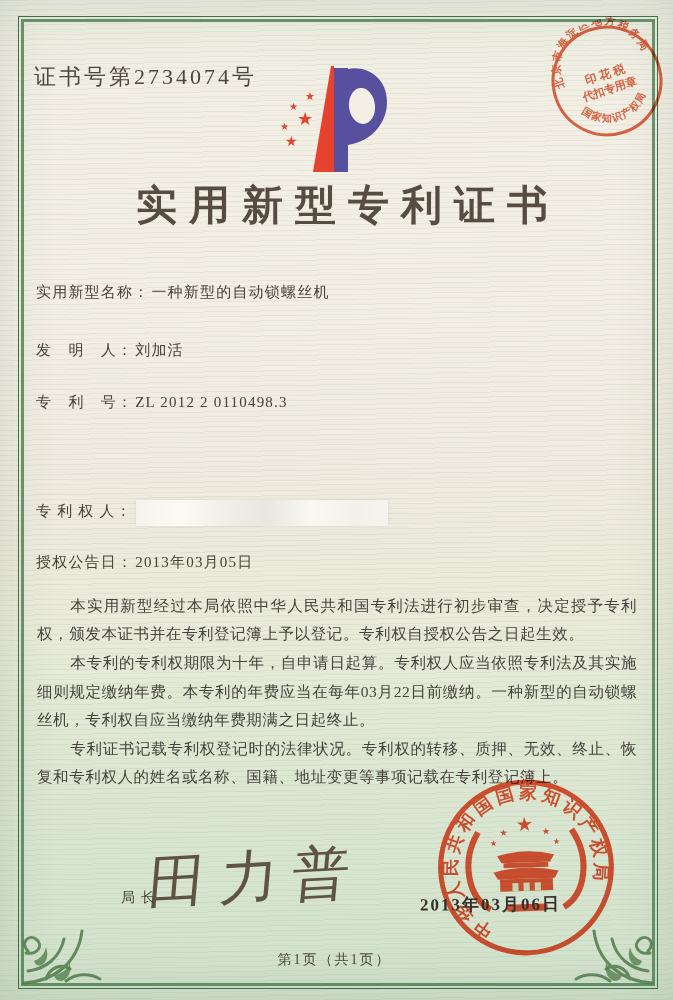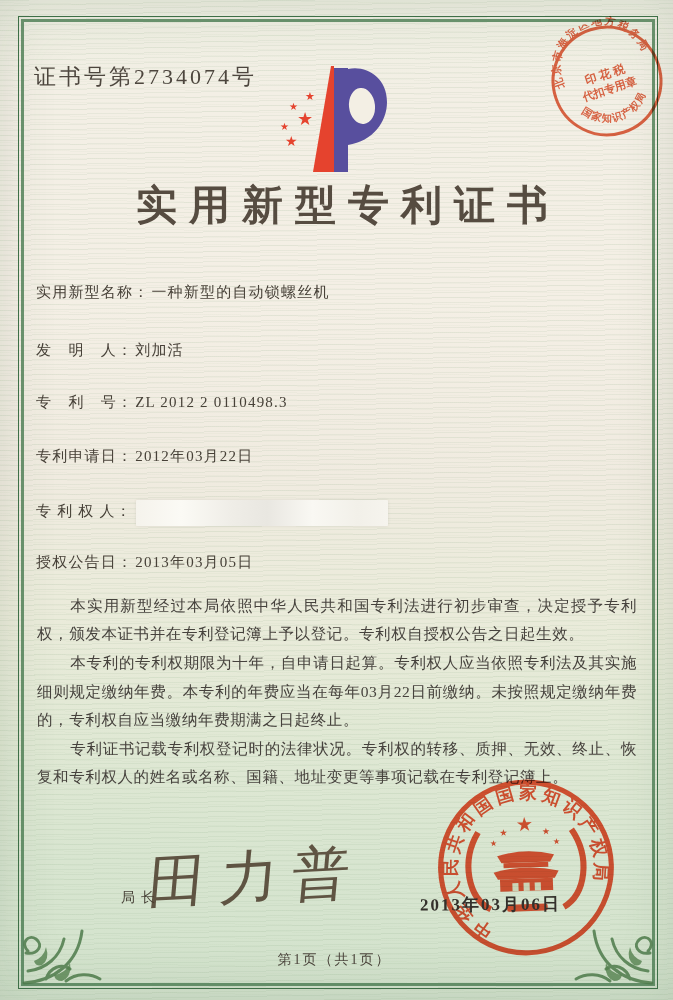--- a/index.html
+++ b/index.html
@@ -99,33 +99,30 @@
 
   <div class="field" style="top:283px">
     <span>实用新型名称：</span><span class="fvalue">一种新型的自动锁螺丝机</span>
   </div>
   <div class="field" style="top:341px">
     <span>发　明　人：</span><span class="fvalue">刘加活</span>
   </div>
   <div class="field" style="top:393px">
     <span>专　利　号：</span><span class="fvalue">ZL 2012 2 0110498.3</span>
   </div>
-  <div class="field" style="top:447px">
-    <span>专利申请日：</span><span class="fvalue">2012年03月22日</span>
-  </div>
   <div class="field" style="top:500px">
     <span>专 利 权 人：</span><span class="redaction"></span>
   </div>
   <div class="field" style="top:553px">
     <span>授权公告日：</span><span class="fvalue">2013年03月05日</span>
   </div>
 
   <div class="body-text">
     <p>本实用新型经过本局依照中华人民共和国专利法进行初步审查，决定授予专利权，颁发本证书并在专利登记簿上予以登记。专利权自授权公告之日起生效。</p>
-    <p>本专利的专利权期限为十年，自申请日起算。专利权人应当依照专利法及其实施细则规定缴纳年费。本专利的年费应当在每年03月22日前缴纳。未按照规定缴纳年费的，专利权自应当缴纳年费期满之日起终止。</p>
+    <p>本专利的专利权期限为十年，自申请日起算。专利权人应当依照专利法及其实施细则规定缴纳年费。本专利的年费应当在每年03月22日前缴纳。一种新型的自动锁螺丝机，专利权自应当缴纳年费期满之日起终止。</p>
     <p>专利证书记载专利权登记时的法律状况。专利权的转移、质押、无效、终止、恢复和专利权人的姓名或名称、国籍、地址变更等事项记载在专利登记簿上。</p>
   </div>
 
   <div class="sig-label">局长</div>
   <div class="sig-name">田力普</div>
 
   <svg class="seal" viewBox="0 0 220 185">
     <defs>
       <path id="sealArc" d="M76,151 A68,68 0 1 1 144,151" fill="none"></path>
     </defs>

